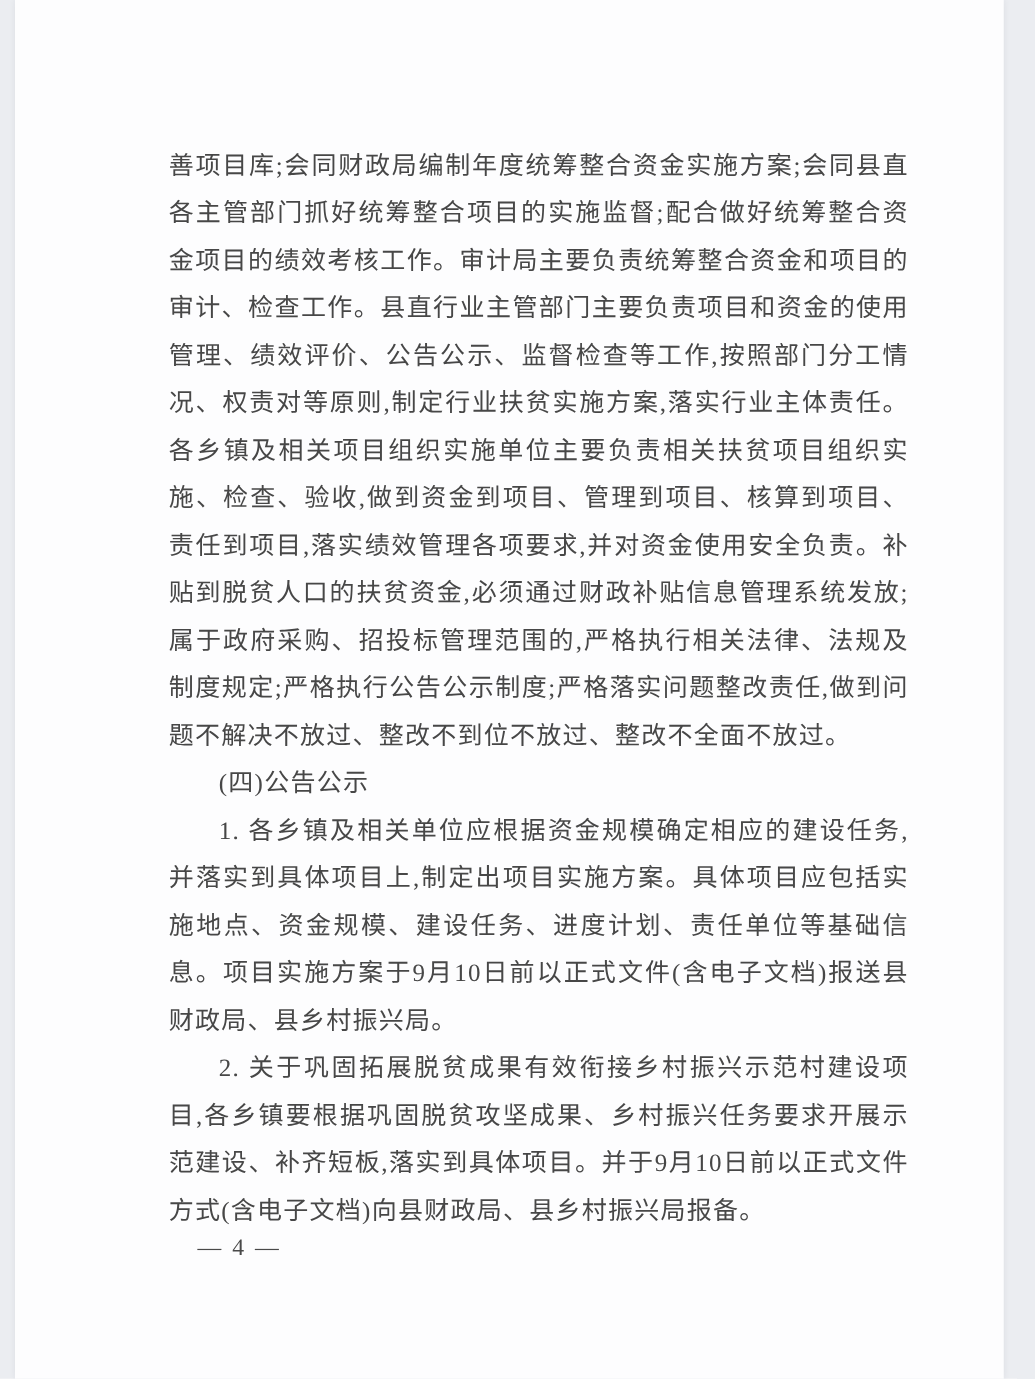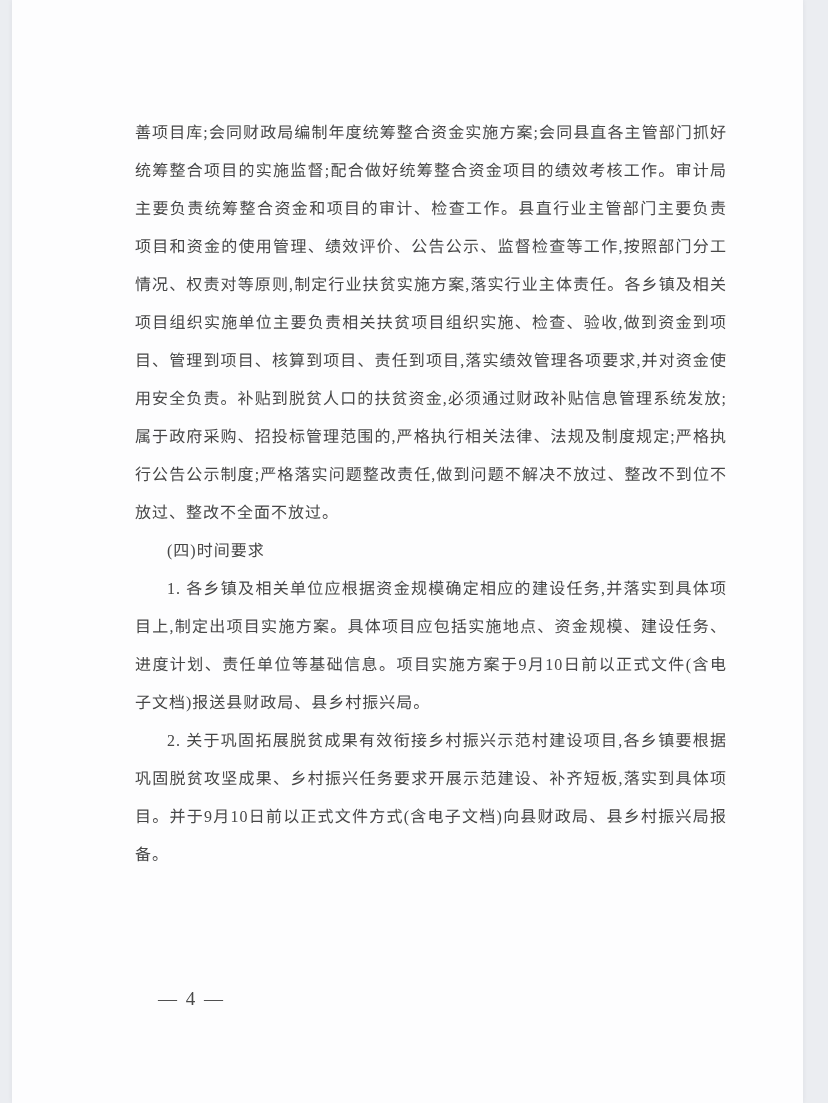--- a/index.html
+++ b/index.html
@@ -22,21 +22,21 @@
     height: 1103px;
     background: #fdfdfe;
     box-shadow: 0 0 5px rgba(40,40,60,0.07);
   }
   .text-block {
     position: absolute;
     left: 123px;
     top: 114px;
     width: 592px;
     color: #474747;
-    font-size: 16px;
+    font-size: 20px;
     line-height: 38px;
     letter-spacing: 1px;
     text-align: justify;
     text-justify: inter-character;
   }
   .text-block p {
     margin: 0;
     padding: 0;
   }
   .text-block p.indent {
@@ -53,18 +53,18 @@
     letter-spacing: 2px;
     color: #494949;
   }
 </style>
 </head>
 <body>
 
 <div class="page">
   <div class="text-block">
     <p>善项目库;会同财政局编制年度统筹整合资金实施方案;会同县直各主管部门抓好统筹整合项目的实施监督;配合做好统筹整合资金项目的绩效考核工作。审计局主要负责统筹整合资金和项目的审计、检查工作。县直行业主管部门主要负责项目和资金的使用管理、绩效评价、公告公示、监督检查等工作,按照部门分工情况、权责对等原则,制定行业扶贫实施方案,落实行业主体责任。各乡镇及相关项目组织实施单位主要负责相关扶贫项目组织实施、检查、验收,做到资金到项目、管理到项目、核算到项目、责任到项目,落实绩效管理各项要求,并对资金使用安全负责。补贴到脱贫人口的扶贫资金,必须通过财政补贴信息管理系统发放;属于政府采购、招投标管理范围的,严格执行相关法律、法规及制度规定;严格执行公告公示制度;严格落实问题整改责任,做到问题不解决不放过、整改不到位不放过、整改不全面不放过。</p>
-    <p class="indent section-heading">(四)时间要求</p>
+    <p class="indent section-heading">(四)公告公示</p>
     <p class="indent">1. 各乡镇及相关单位应根据资金规模确定相应的建设任务,并落实到具体项目上,制定出项目实施方案。具体项目应包括实施地点、资金规模、建设任务、进度计划、责任单位等基础信息。项目实施方案于9月10日前以正式文件(含电子文档)报送县财政局、县乡村振兴局。</p>
     <p class="indent">2. 关于巩固拓展脱贫成果有效衔接乡村振兴示范村建设项目,各乡镇要根据巩固脱贫攻坚成果、乡村振兴任务要求开展示范建设、补齐短板,落实到具体项目。并于9月10日前以正式文件方式(含电子文档)向县财政局、县乡村振兴局报备。</p>
   </div>
   <div class="page-number">— 4 —</div>
 </div>
 
 </body></html>

